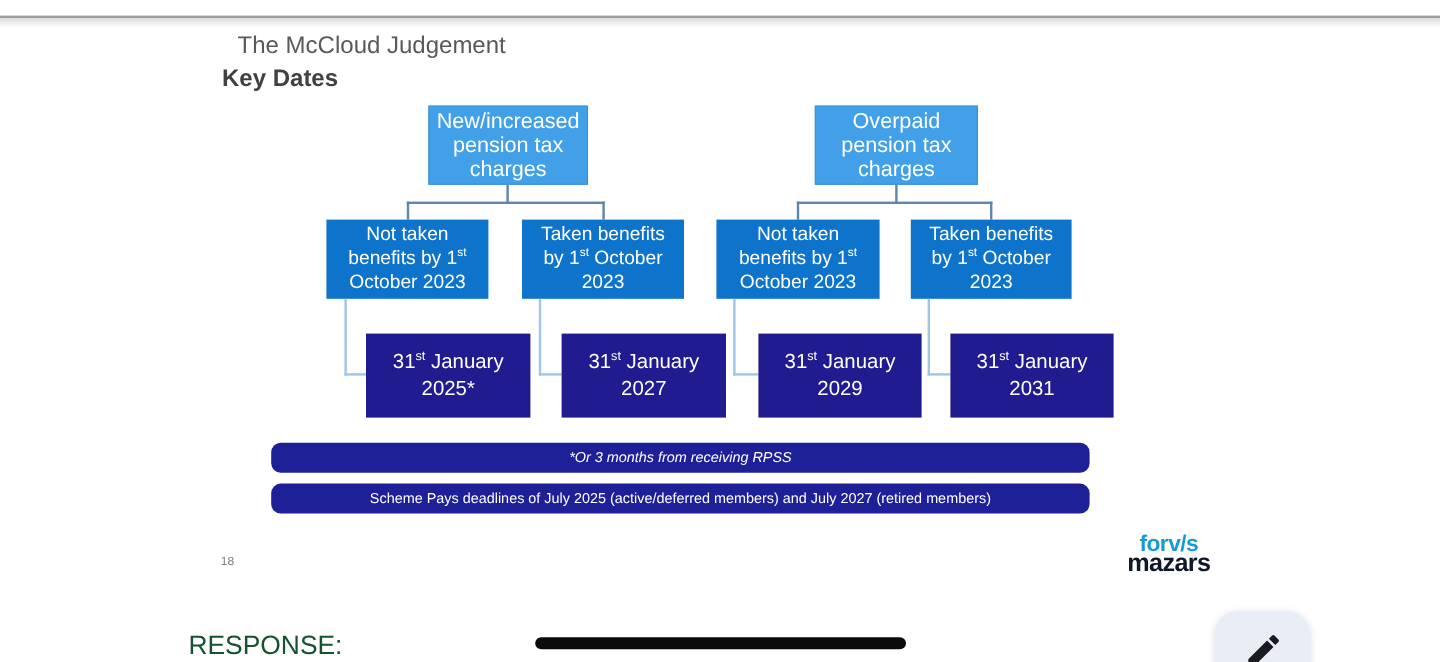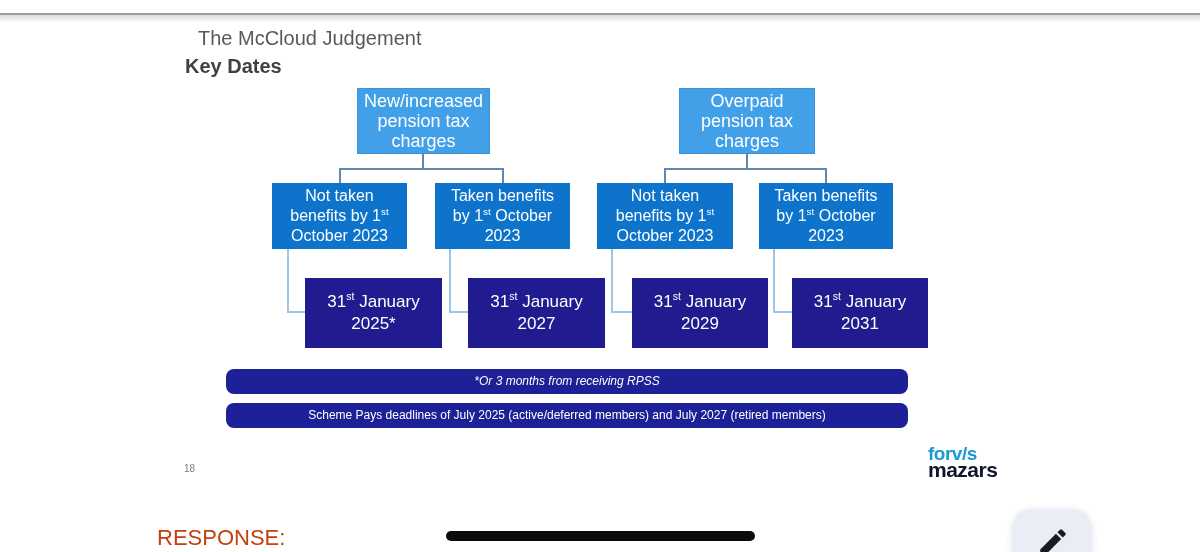--- a/index.html
+++ b/index.html
@@ -25,25 +25,25 @@
   .conn.steel{background:#5e86ae;}
   .conn.lightb{background:#9fc5e8;}
 
   .banner{position:absolute;left:226px;width:682px;height:25px;background:#1d2096;border-radius:8px;
           color:#ffffff;font-size:12px;text-align:center;line-height:25px;}
   .banner.note{top:369px;font-style:italic;}
   .banner.scheme{top:403px;}
 
   .page-number{position:absolute;left:184px;top:463px;font-size:10px;color:#808080;}
 
-  .brand{position:absolute;left:928px;top:444px;width:92px;text-align:left;font-weight:bold;line-height:1;}
+  .brand{position:absolute;left:928px;top:444px;width:92px;text-align:center;font-weight:bold;line-height:1;}
   .brand .l1{font-size:19px;color:#189ad6;letter-spacing:-0.5px;}
   .brand .l2{font-size:21px;color:#0f172a;letter-spacing:-0.5px;margin-top:-4px;}
 
-  .response-label{position:absolute;left:157px;top:525px;font-size:22px;color:#c2410c;}
+  .response-label{position:absolute;left:157px;top:525px;font-size:22px;color:#14532d;}
   .ink-stroke{position:absolute;left:446px;top:531px;width:309px;height:10px;border-radius:5px;background:#0b0b0b;}
 
   .edit-button{position:absolute;left:1012px;top:509px;width:80px;height:62px;border-radius:20px;
                background:#e8edf6;box-shadow:0 1px 6px rgba(100,110,140,0.20);border:none;cursor:pointer;}
   .edit-button svg{position:absolute;left:24px;top:16px;}
 </style>
 </head>
 <body>
 
 <div id="page">

